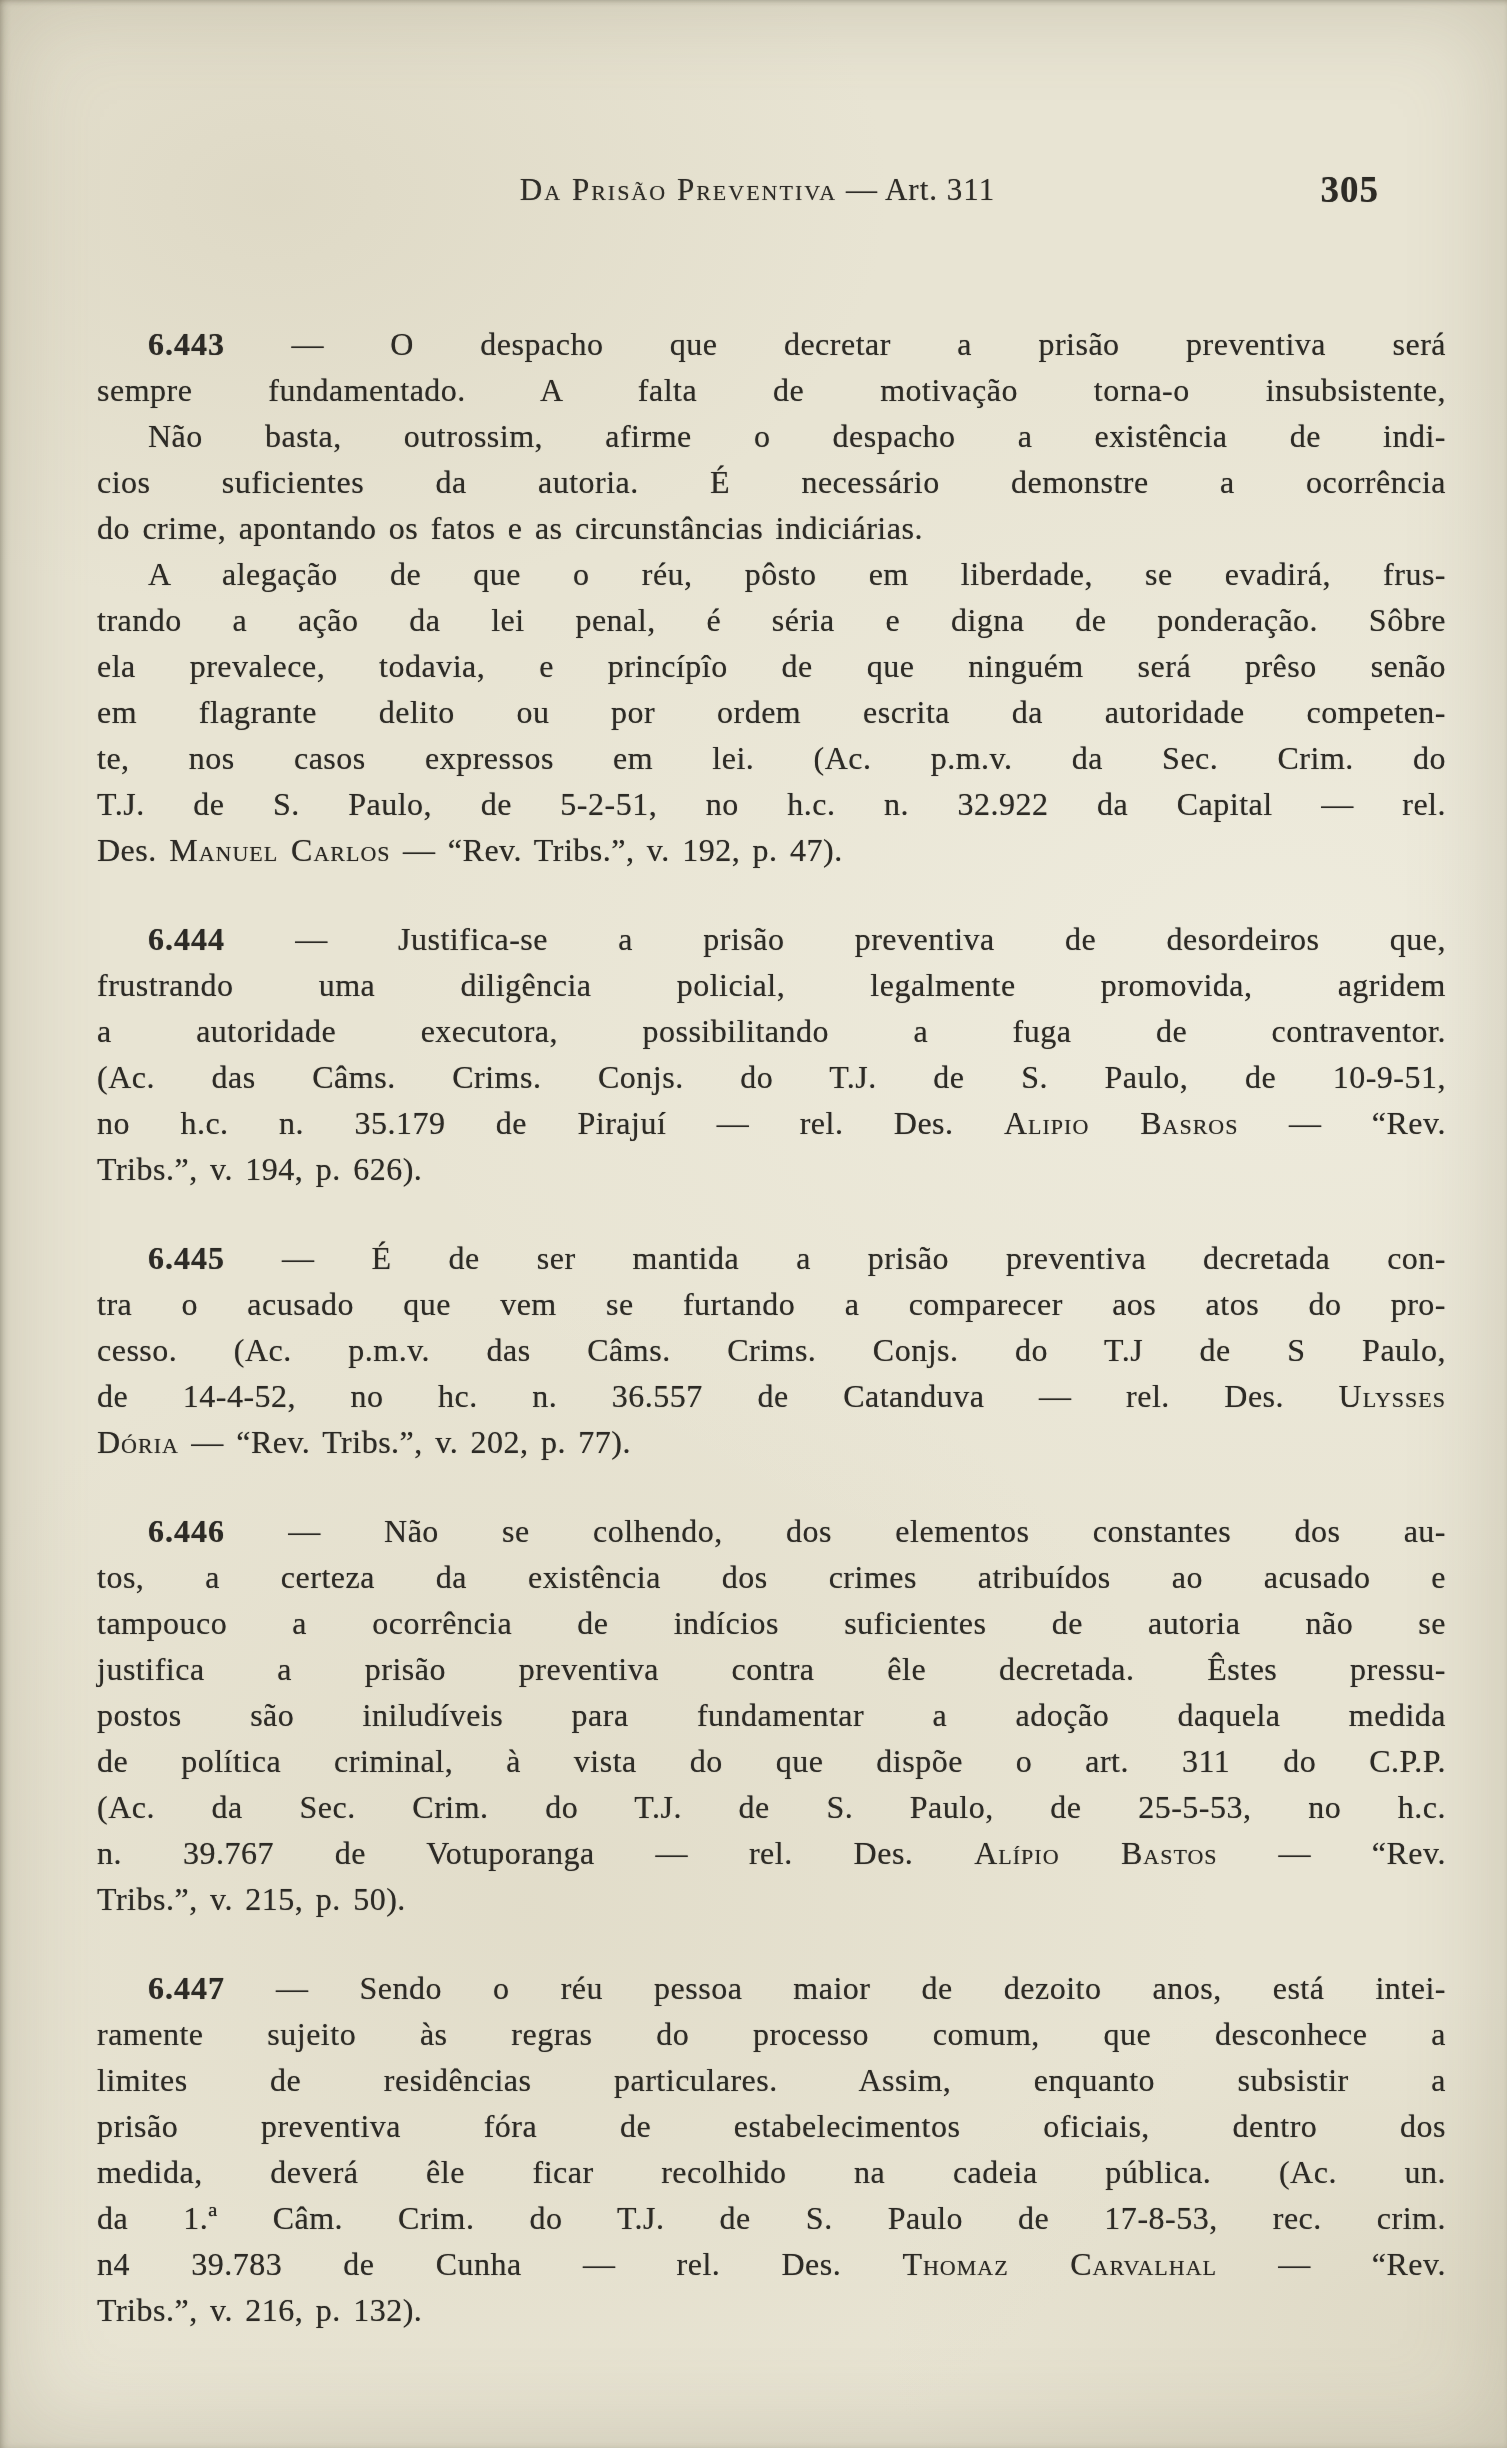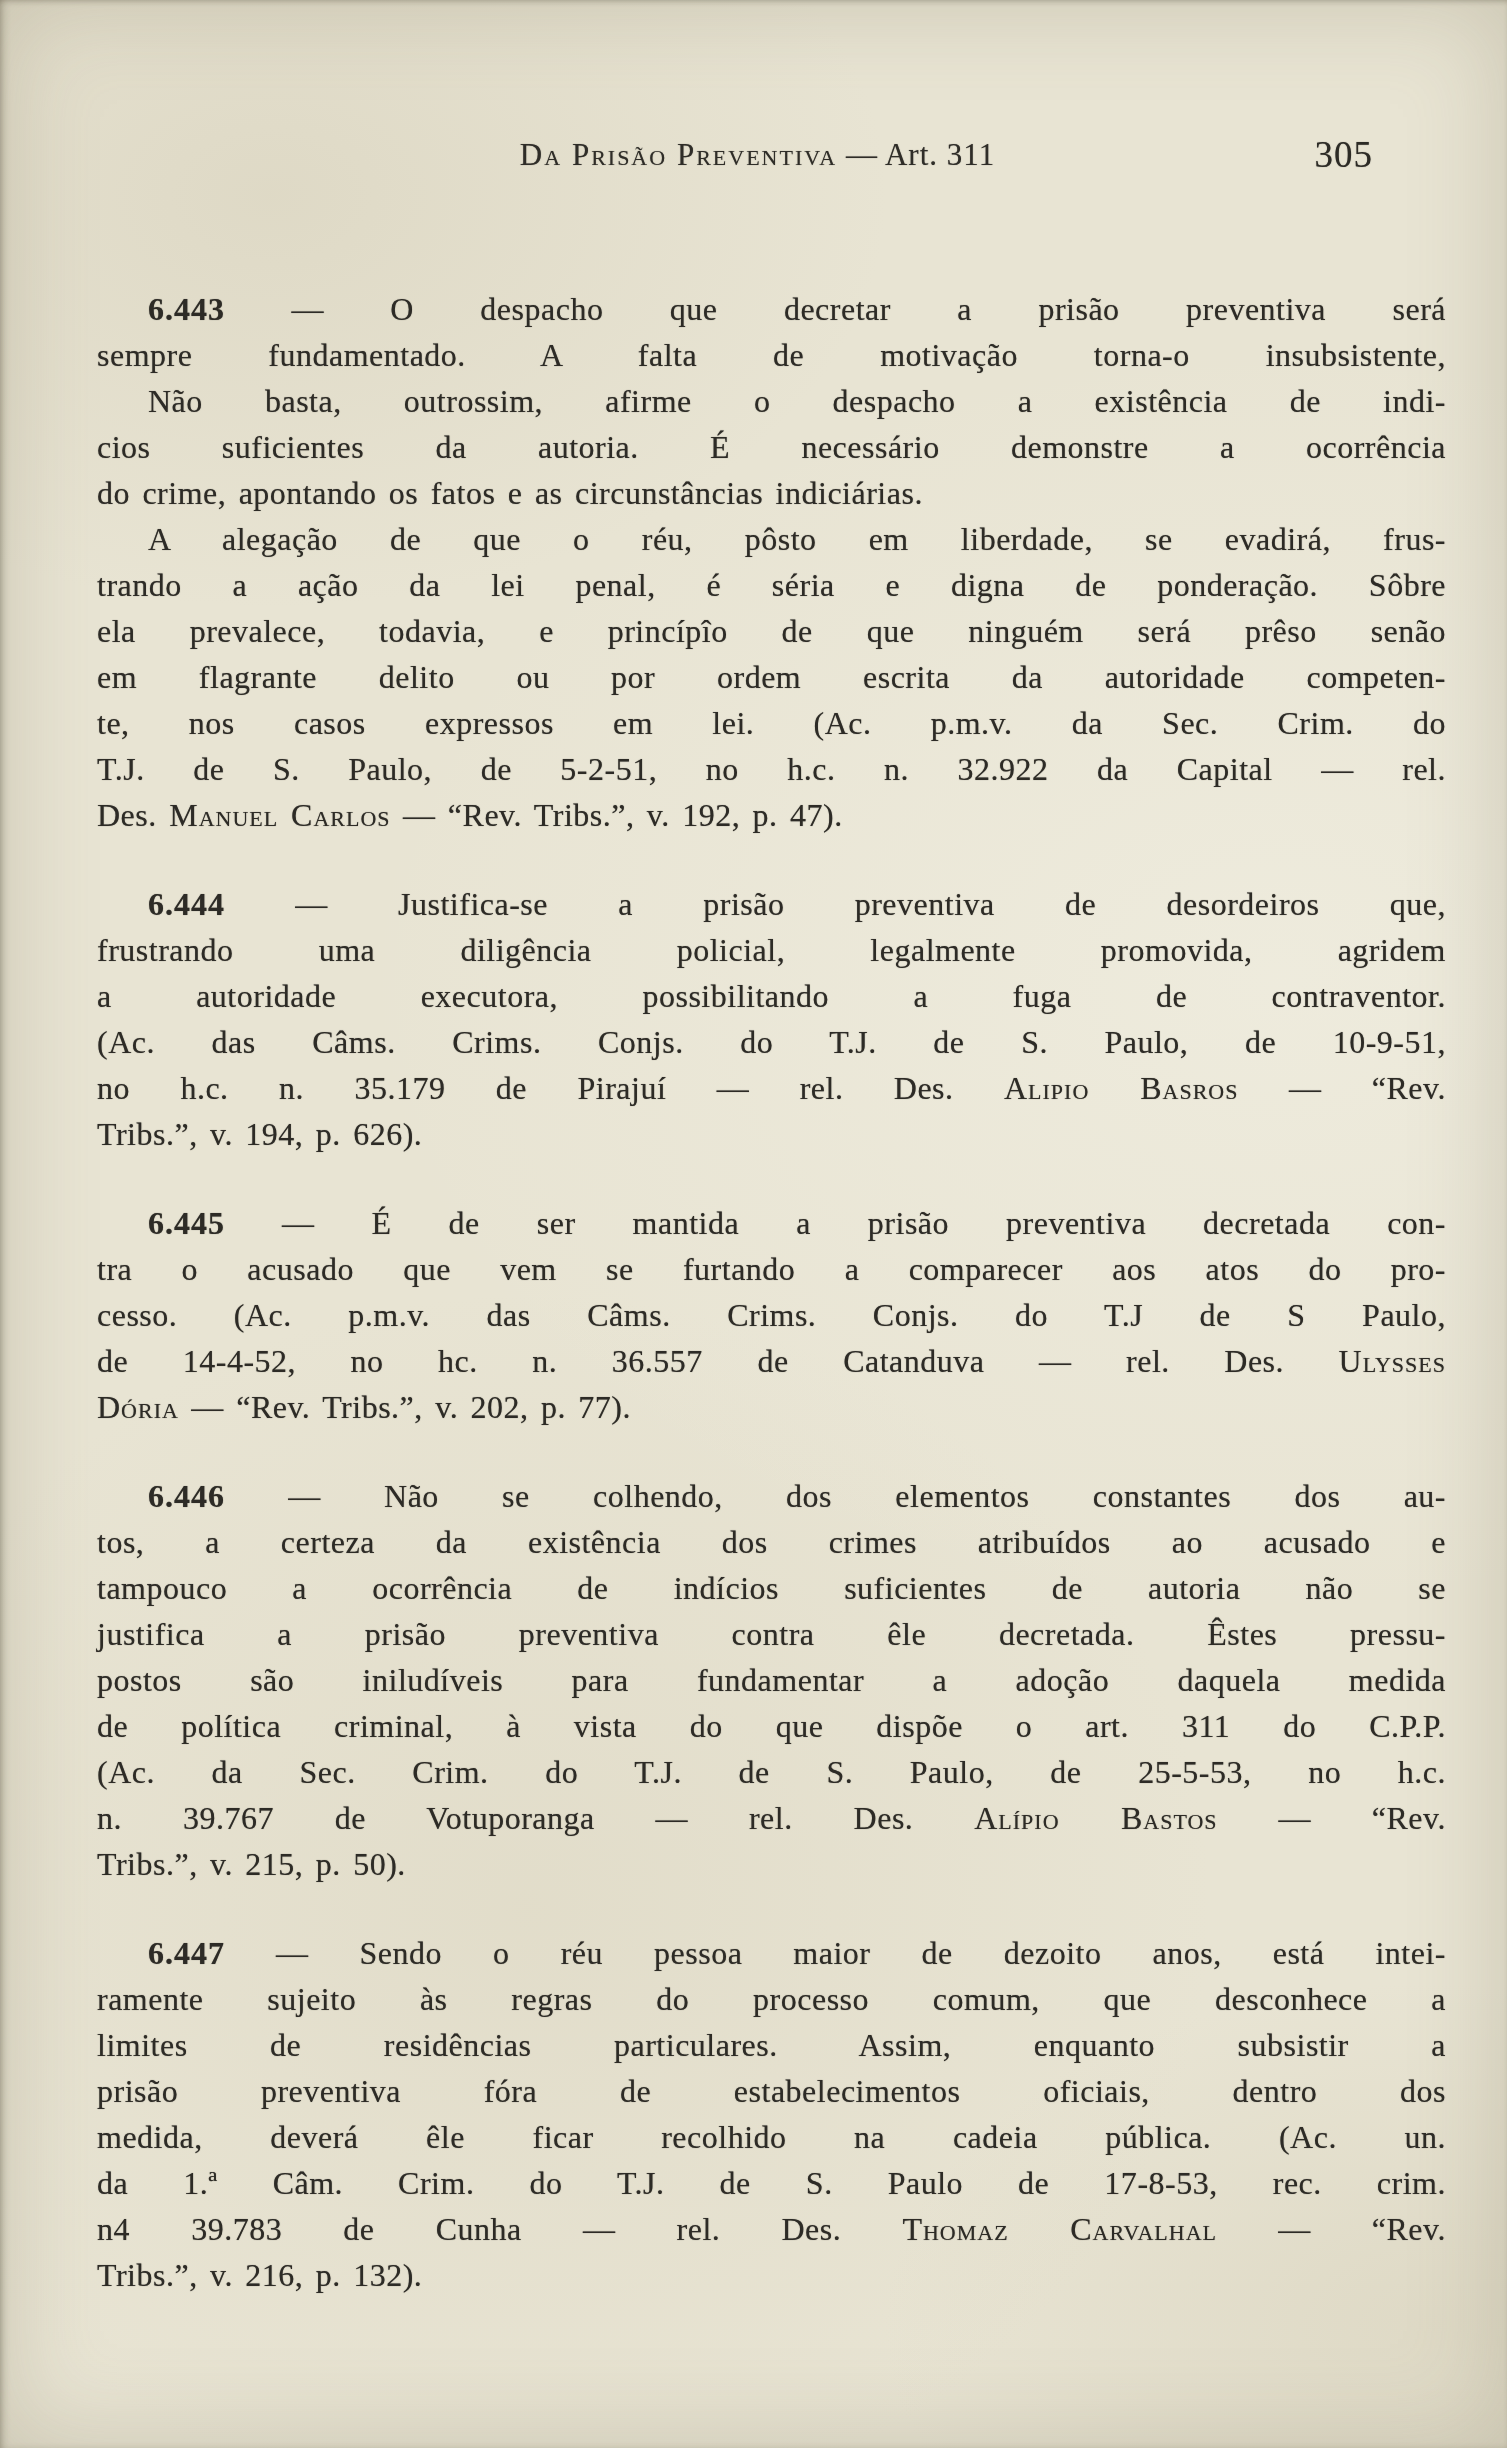--- a/index.html
+++ b/index.html
@@ -23,37 +23,38 @@
       #e8e4d3;
     box-shadow:
       inset 0 0 88px 11.8px rgba(112,103,78,.22),
       inset 4.9px 0 9.8px -3.9px rgba(75,69,52,.45),
       inset 0 3.9px 7.8px -3.9px rgba(75,69,52,.35);
   }
   .running-head{
     position:relative;
     height:43px;
     text-align:center;
+    margin-top:35px;
   }
   .running-title{
     font-variant:small-caps;
     font-size:31px;
     letter-spacing:2px;
     color:#2f2d28;
     text-shadow:0 0 1px rgba(47,45,40,.55);
   }
   .running-title .rest{
     font-variant:normal;
     letter-spacing:1px;
   }
   .page-number{
     position:absolute;
-    right:73px;top:-3.9px;
+    right:67px;top:-3.9px;
     font-size:37px;
-    font-weight:normal;
+    font-weight:bold;
     letter-spacing:1px;
     text-shadow:0 0 1px rgba(47,45,40,.55);
   }
   .content{
     margin-top:106px;
   }
   .block{
     margin-bottom:43px;
   }
   .line{

